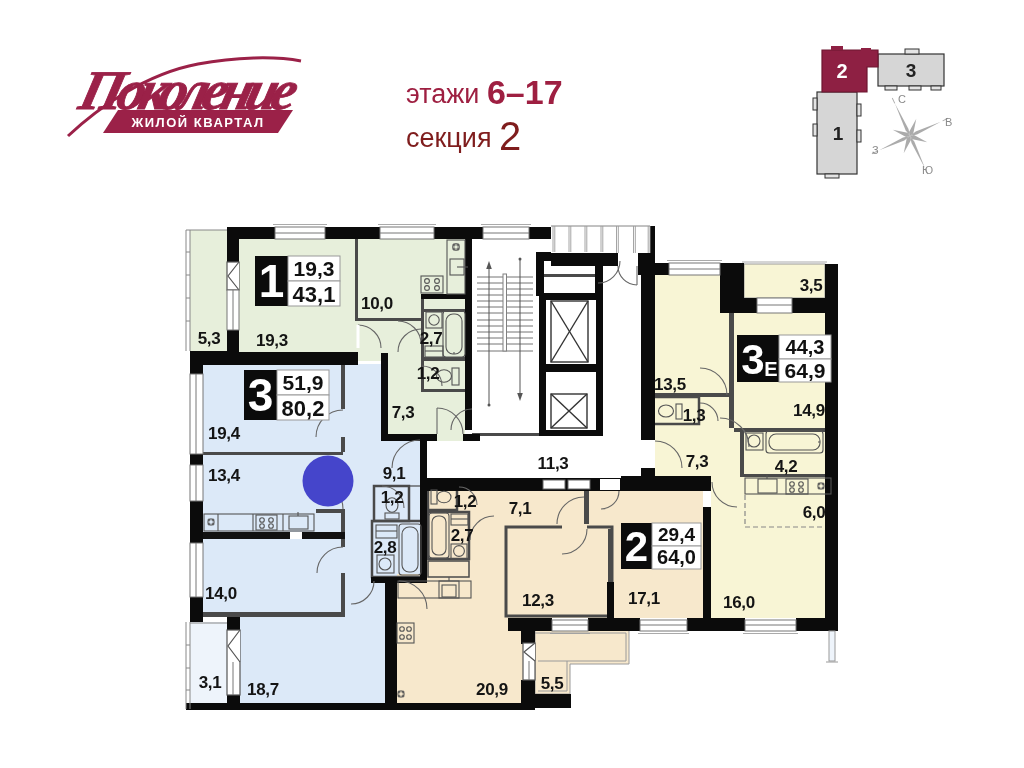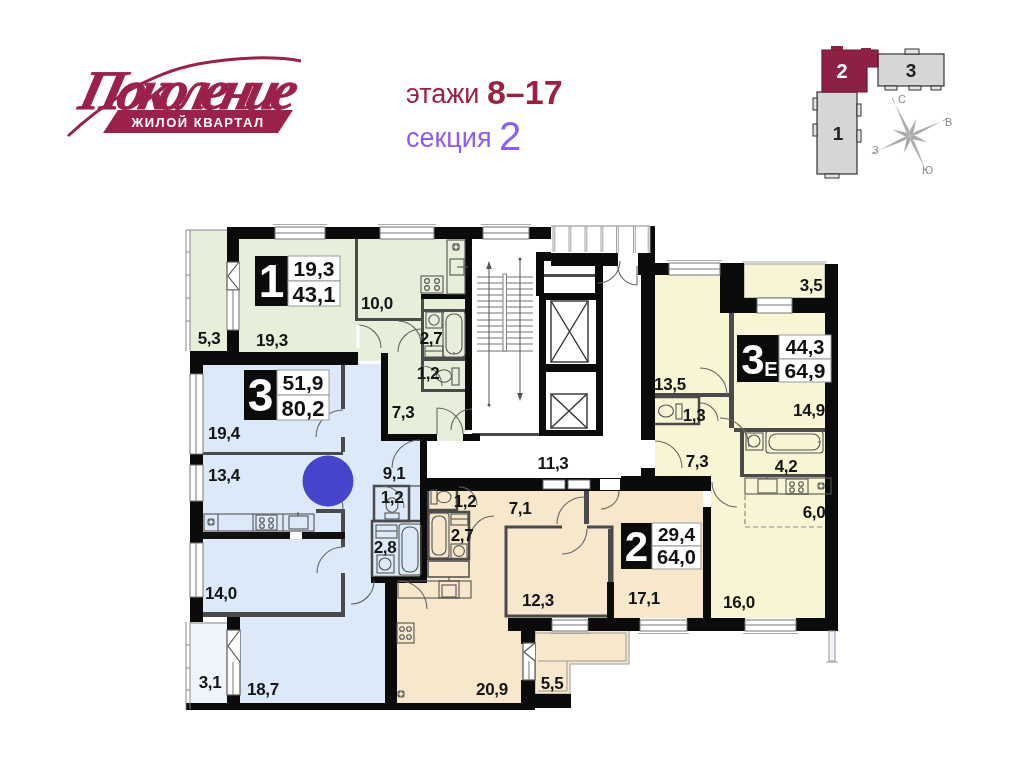--- a/index.html
+++ b/index.html
@@ -18,23 +18,23 @@
 <path d="M 8 96 C 38 68 85 34 138 24 C 175 17 215 16 241 21" fill="none" stroke="#9b2148" stroke-width="3"></path>
 
 <text x="34" y="69" font-family="Liberation Serif" font-style="italic" font-weight="bold" font-size="56" fill="#9b2148" stroke="#9b2148" stroke-width="0.9" transform="skewX(-14)" textLength="216">Поколение</text>
 
 <polygon points="58,70 233,70 218,93 43,93" fill="#9b2148"></polygon>
 
 <text x="138" y="87" font-size="13" font-weight="bold" fill="#ffffff" text-anchor="middle" letter-spacing="1.5">ЖИЛОЙ КВАРТАЛ</text>
 </svg>
 </div>
 
-<div class="abs" style="left:406px;top:72px;width:200px;height:30px;color:#9e1f41;font-size:27px;">этажи <span style="font-size:34px;font-weight:bold;position:relative;top:1px;">8–17</span></div>
-
-<div class="abs" style="left:406px;top:111px;width:200px;height:34px;color:#8b5cf6;font-size:27px;">секция <span style="font-size:40px;position:relative;top:3px;">2</span></div>
+<div class="abs" style="left:406px;top:72px;width:200px;height:30px;color:#9e1f41;font-size:27px;">этажи <span style="font-size:34px;font-weight:bold;position:relative;top:1px;">6–17</span></div>
+
+<div class="abs" style="left:406px;top:111px;width:200px;height:34px;color:#7f1d1d;font-size:27px;">секция <span style="font-size:40px;position:relative;top:3px;">2</span></div>
 
 
 <div class="abs" style="left:805px;top:40px;width:160px;height:145px;">
 <svg width="160" height="145" viewBox="0 0 160 145">
 
 <rect x="73" y="14" width="66" height="32" fill="#d6d6d6" stroke="#333" stroke-width="1.2"></rect>
 <rect x="100" y="9" width="14" height="5" fill="#e4e4e4" stroke="#333" stroke-width="1"></rect>
 <rect x="80" y="46" width="12" height="4" fill="#e4e4e4" stroke="#333" stroke-width="1"></rect>
 <rect x="104" y="46" width="12" height="4" fill="#e4e4e4" stroke="#333" stroke-width="1"></rect>
 <rect x="126" y="46" width="10" height="4" fill="#e4e4e4" stroke="#333" stroke-width="1"></rect>

